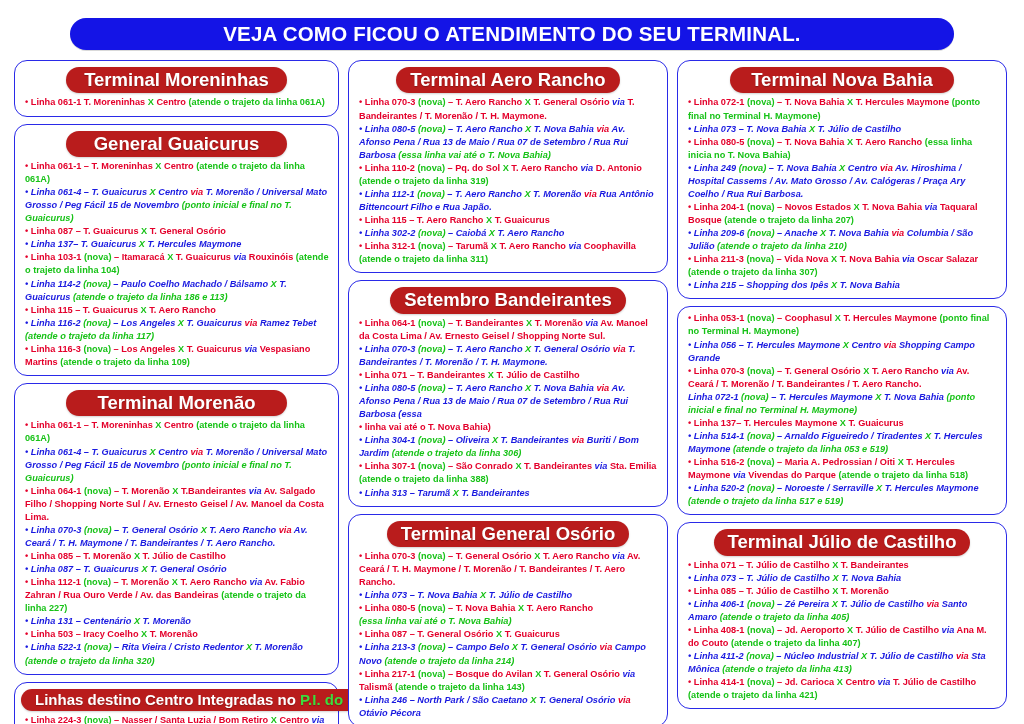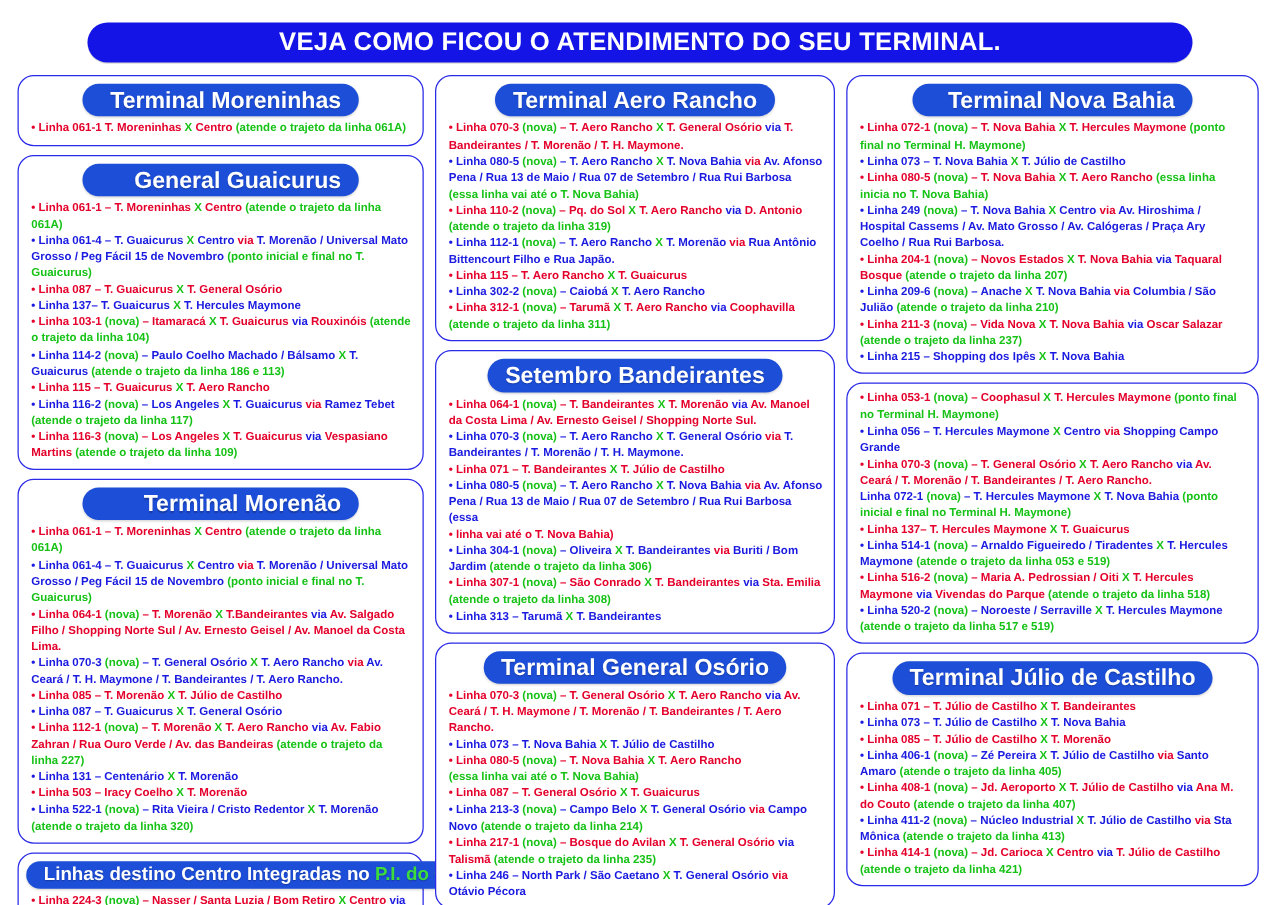--- a/index.html
+++ b/index.html
@@ -58,25 +58,25 @@
 
   
   .card {
     border: 1.6px solid #2a2ae8;
     border-radius: 13px;
     background: #ffffff;
     padding: 5px 6px 6px 6px;
     box-sizing: border-box;
   }
   .card-head {
-    background: #1d4ed8;
+    background: #b91c1c;
     border-radius: 16px;
     margin: 1px auto 3px auto;
     padding: 2px 14px 3px 14px;
-    text-align: right;
+    text-align: center;
     width: fit-content;
     min-width: 62%;
     box-shadow: 0 1px 2px rgba(0,0,0,0.18);
   }
   .card-head-title {
     color: #ffffff;
     font-size: 18.5px;
     font-weight: bold;
     line-height: 1.16;
     white-space: nowrap;
@@ -94,21 +94,21 @@
   .line {
     font-size: 9.2px;
     font-weight: bold;
     line-height: 1.42;
     margin: 0;
     color: #e4002b;
     text-indent: 0;
   }
   
   .r { color: #e4002b; }   
-  .b { color: #1a1ae0; }   
+  .b { color: #1a1ae0; font-style: italic; }   
   .g { color: #17c217; }
   .hl-green { color: #3ddc3d; }
 </style>
 </head>
 <body>
 
 <div class="page">
 
   <div class="banner">
     <div class="banner-title">VEJA COMO FICOU O ATENDIMENTO DO SEU TERMINAL.</div>
@@ -185,53 +185,53 @@
           <div class="card-head">
             <div class="card-head-title">Setembro Bandeirantes</div>
           </div>
           <div class="lines">
             <p class="line"><span class="r">• Linha 064-1 <span class="g">(nova)</span> – T.  Bandeirantes  <span class="g">X</span>  T. Morenão <span class="b">via</span> Av. Manoel da Costa Lima / Av. Ernesto Geisel / Shopping Norte Sul.</span></p>
             <p class="line"><span class="b">• Linha 070-3 <span class="g">(nova)</span> – T. Aero Rancho  <span class="g">X</span>  T. General Osório  <span class="r">via</span> T. Bandeirantes / T. Morenão / T. H. Maymone.</span></p>
             <p class="line"><span class="r">• Linha 071 – T. Bandeirantes  <span class="g">X</span>  T. Júlio de Castilho</span></p>
             <p class="line"><span class="b">• Linha 080-5 <span class="g">(nova)</span> – T. Aero Rancho  <span class="g">X</span>  T. Nova Bahia <span class="r">via</span> Av. Afonso Pena / Rua 13 de Maio / Rua 07 de Setembro / Rua Rui Barbosa (essa</span></p>
             <p class="line"><span class="r">• linha vai até o T. Nova Bahia)</span></p>
             <p class="line"><span class="b">• Linha 304-1 <span class="g">(nova)</span> – Oliveira  <span class="g">X</span>  T. Bandeirantes <span class="r">via</span> Buriti / Bom Jardim <span class="g">(atende o trajeto da linha 306)</span></span></p>
-            <p class="line"><span class="r">• Linha 307-1 <span class="g">(nova)</span> – São Conrado  <span class="g">X</span>  T. Bandeirantes <span class="b">via</span> Sta. Emilia <span class="g">(atende o trajeto da linha 308)</span></span></p>
+            <p class="line"><span class="r">• Linha 307-1 <span class="g">(nova)</span> – São Conrado  <span class="g">X</span>  T. Bandeirantes <span class="b">via</span> Sta. Emilia <span class="g">(atende o trajeto da linha 388)</span></span></p>
             <p class="line"><span class="b">• Linha 313 – Tarumã  <span class="g">X</span>  T. Bandeirantes</span></p>
           </div>
         </div>
         <div class="card">
           <div class="card-head">
             <div class="card-head-title">Terminal General Osório</div>
           </div>
           <div class="lines">
             <p class="line"><span class="r">• Linha 070-3 <span class="g">(nova)</span> – T. General Osório <span class="g">X</span> T. Aero Rancho <span class="b">via</span> Av. Ceará / T. H. Maymone / T. Morenão /  T. Bandeirantes / T. Aero Rancho.</span></p>
             <p class="line"><span class="b">• Linha 073 – T. Nova Bahia  <span class="g">X</span>  T. Júlio de Castilho</span></p>
             <p class="line"><span class="r">• Linha 080-5 <span class="g">(nova)</span> – T. Nova Bahia <span class="g">X</span>  T. Aero Rancho</span></p>
             <p class="line"><span class="b"><span class="g">(essa linha vai até o T. Nova Bahia)</span></span></p>
             <p class="line"><span class="r">• Linha 087 – T. General Osório  <span class="g">X</span>  T. Guaicurus</span></p>
             <p class="line"><span class="b">• Linha 213-3 <span class="g">(nova)</span> – Campo Belo  <span class="g">X</span>  T. General Osório <span class="r">via</span> Campo Novo <span class="g">(atende o trajeto da linha 214)</span></span></p>
-            <p class="line"><span class="r">• Linha 217-1 <span class="g">(nova)</span> – Bosque do Avilan  <span class="g">X</span>  T. General Osório <span class="b">via</span> Talismã <span class="g">(atende o trajeto da linha 235)</span></span></p>
+            <p class="line"><span class="r">• Linha 217-1 <span class="g">(nova)</span> – Bosque do Avilan  <span class="g">X</span>  T. General Osório <span class="b">via</span> Talismã <span class="g">(atende o trajeto da linha 143)</span></span></p>
             <p class="line"><span class="b">• Linha 246 – North Park / São Caetano  <span class="g">X</span>  T. General Osório <span class="r">via</span> Otávio Pécora</span></p>
           </div>
         </div>
       </div>
     <div class="col col-3">
         <div class="card">
           <div class="card-head">
             <div class="card-head-title">Terminal Nova Bahia</div>
           </div>
           <div class="lines">
             <p class="line"><span class="r">• Linha 072-1 <span class="g">(nova)</span> – T. Nova Bahia  <span class="g">X</span>  T. Hercules Maymone <span class="g">(ponto final no Terminal H. Maymone)</span></span></p>
             <p class="line"><span class="b">• Linha 073 – T. Nova Bahia  <span class="g">X</span>  T. Júlio de Castilho</span></p>
             <p class="line"><span class="r">• Linha 080-5 <span class="g">(nova)</span> – T. Nova Bahia <span class="g">X</span>  T. Aero Rancho <span class="g">(essa linha inicia no T. Nova Bahia)</span></span></p>
             <p class="line"><span class="b">• Linha 249 <span class="g">(nova)</span> – T. Nova Bahia <span class="g">X</span> Centro <span class="r">via</span> Av. Hiroshima / Hospital Cassems / Av. Mato Grosso / Av. Calógeras / Praça Ary Coelho / Rua Rui Barbosa.</span></p>
             <p class="line"><span class="r">• Linha 204-1 <span class="g">(nova)</span> – Novos Estados  <span class="g">X</span>  T. Nova Bahia <span class="b">via</span> Taquaral Bosque <span class="g">(atende o trajeto da linha 207)</span></span></p>
             <p class="line"><span class="b">• Linha 209-6 <span class="g">(nova)</span> – Anache  <span class="g">X</span>  T. Nova Bahia <span class="r">via</span> Columbia / São Julião <span class="g">(atende o trajeto da linha 210)</span></span></p>
-            <p class="line"><span class="r">• Linha 211-3 <span class="g">(nova)</span> – Vida Nova  <span class="g">X</span>  T. Nova Bahia <span class="b">via</span> Oscar Salazar <span class="g">(atende o trajeto da linha 237)</span></span></p>
+            <p class="line"><span class="r">• Linha 211-3 <span class="g">(nova)</span> – Vida Nova  <span class="g">X</span>  T. Nova Bahia <span class="b">via</span> Oscar Salazar <span class="g">(atende o trajeto da linha 307)</span></span></p>
             <p class="line"><span class="b">• Linha 215 – Shopping dos Ipês  <span class="g">X</span>  T. Nova Bahia</span></p>
           </div>
         </div>
         <div class="card">
           <div class="lines">
             <p class="line"><span class="r">• Linha 053-1 <span class="g">(nova)</span> – Coophasul  <span class="g">X</span>  T. Hercules Maymone <span class="g">(ponto final no Terminal H. Maymone)</span></span></p>
             <p class="line"><span class="b">• Linha 056 – T. Hercules Maymone  <span class="g">X</span>  Centro <span class="r">via</span> Shopping Campo Grande</span></p>
             <p class="line"><span class="r">• Linha 070-3 <span class="g">(nova)</span> – T. General Osório <span class="g">X</span> T. Aero Rancho <span class="b">via</span> Av. Ceará / T. Morenão / T. Bandeirantes / T. Aero Rancho.</span></p>
             <p class="line"><span class="b">Linha 072-1 <span class="g">(nova)</span> – T. Hercules Maymone  <span class="g">X</span>  T. Nova Bahia <span class="g">(ponto inicial e final no Terminal H. Maymone)</span></span></p>
             <p class="line"><span class="r">• Linha 137– T. Hercules Maymone  <span class="g">X</span>   T. Guaicurus</span></p>

